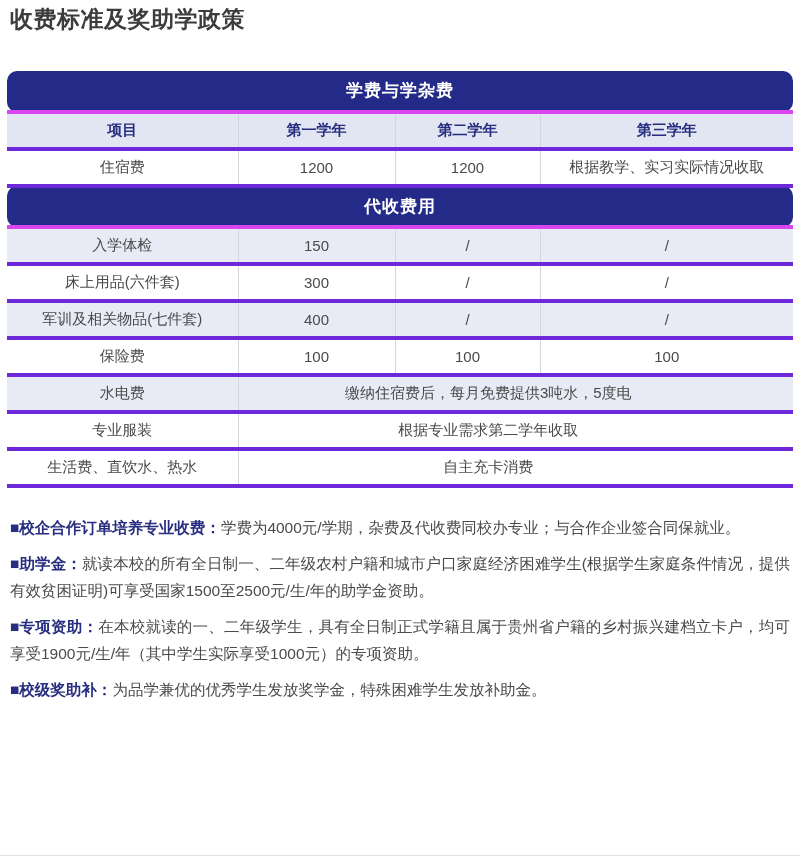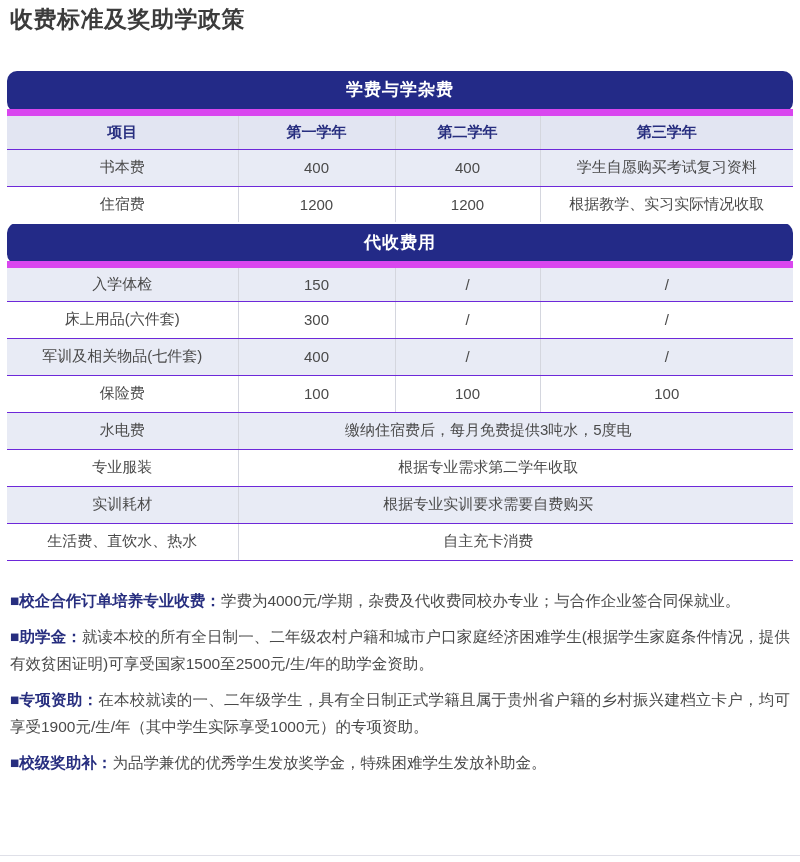--- a/index.html
+++ b/index.html
@@ -36,34 +36,34 @@
   td,th{
     text-align:center;vertical-align:middle;
     font-size:15px;
     height:37px;
     color:var(--body-text);
     overflow:hidden;white-space:nowrap;
   }
   td.banner{
     background:var(--banner-bg);color:var(--banner-text);
     font-size:17px;font-weight:bold;height:41px;
-    border-top:2px solid #fff;border-bottom:7px solid #d946ef;
+    border-top:2px solid #fff;border-bottom:4px solid #d946ef;
     letter-spacing:1px;
     border-radius:10px;
   }
   tr.head th{
     background:var(--header-bg);
     color:var(--header-text);font-weight:bold;
   }
   tr.row-b td{background:var(--row-alt-bg);}
   tr.row-w td{background:var(--row-bg);}
   tr.head th:not(:last-child),
   tr.row-b td:not(:last-child),
   tr.row-w td:not(:last-child){border-right:1px solid var(--divider);}
-  tr.head th,tr.row-b td,tr.row-w td{border-bottom:1px solid #6d28d9;}
+  tr.head th,tr.row-b td,tr.row-w td{border-bottom:4px solid #6d28d9;}
   td.span-cell{padding-right:55px;}
   .notes{
     margin:26px 10px 0 10px;
   }
   .note{
     font-size:15.5px;line-height:27px;color:var(--body-text);
     margin-bottom:9px;
     text-align:justify;
   }
   .note .note-label{
@@ -90,26 +90,20 @@
     <tr>
       <td colspan="4" class="banner" style="border-top:none">学费与学杂费</td>
     </tr>
     <tr class="head">
       <th>项目</th>
       <th>第一学年</th>
       <th>第二学年</th>
       <th>第三学年</th>
     </tr>
 
-    <tr class="row-b">
-      <td>书本费</td>
-      <td>400</td>
-      <td>400</td>
-      <td>学生自愿购买考试复习资料</td>
-    </tr>
     <tr class="row-w">
       <td>住宿费</td>
       <td>1200</td>
       <td>1200</td>
       <td>根据教学、实习实际情况收取</td>
     </tr>
 
     <tr>
       <td colspan="4" class="banner">代收费用</td>
     </tr>
@@ -139,24 +133,20 @@
       <td>100</td>
     </tr>
     <tr class="row-b">
       <td>水电费</td>
       <td colspan="3" class="span-cell">缴纳住宿费后，每月免费提供3吨水，5度电</td>
     </tr>
     <tr class="row-w">
       <td>专业服装</td>
       <td colspan="3" class="span-cell">根据专业需求第二学年收取</td>
     </tr>
-    <tr class="row-b">
-      <td>实训耗材</td>
-      <td colspan="3" class="span-cell">根据专业实训要求需要自费购买</td>
-    </tr>
     <tr class="row-w">
       <td>生活费、直饮水、热水</td>
       <td colspan="3" class="span-cell">自主充卡消费</td>
     </tr>
   </tbody>
 </table>
 
 <div class="notes">
   <p class="note"><span class="note-label">■校企合作订单培养专业收费：</span><span>学费为4000元/学期，杂费及代收费同校办专业；与合作企业签合同保就业。</span></p>
   <p class="note"><span class="note-label">■助学金：</span><span>就读本校的所有全日制一、二年级农村户籍和城市户口家庭经济困难学生(根据学生家庭条件情况，提供有效贫困证明)可享受国家1500至2500元/生/年的助学金资助。</span></p>

